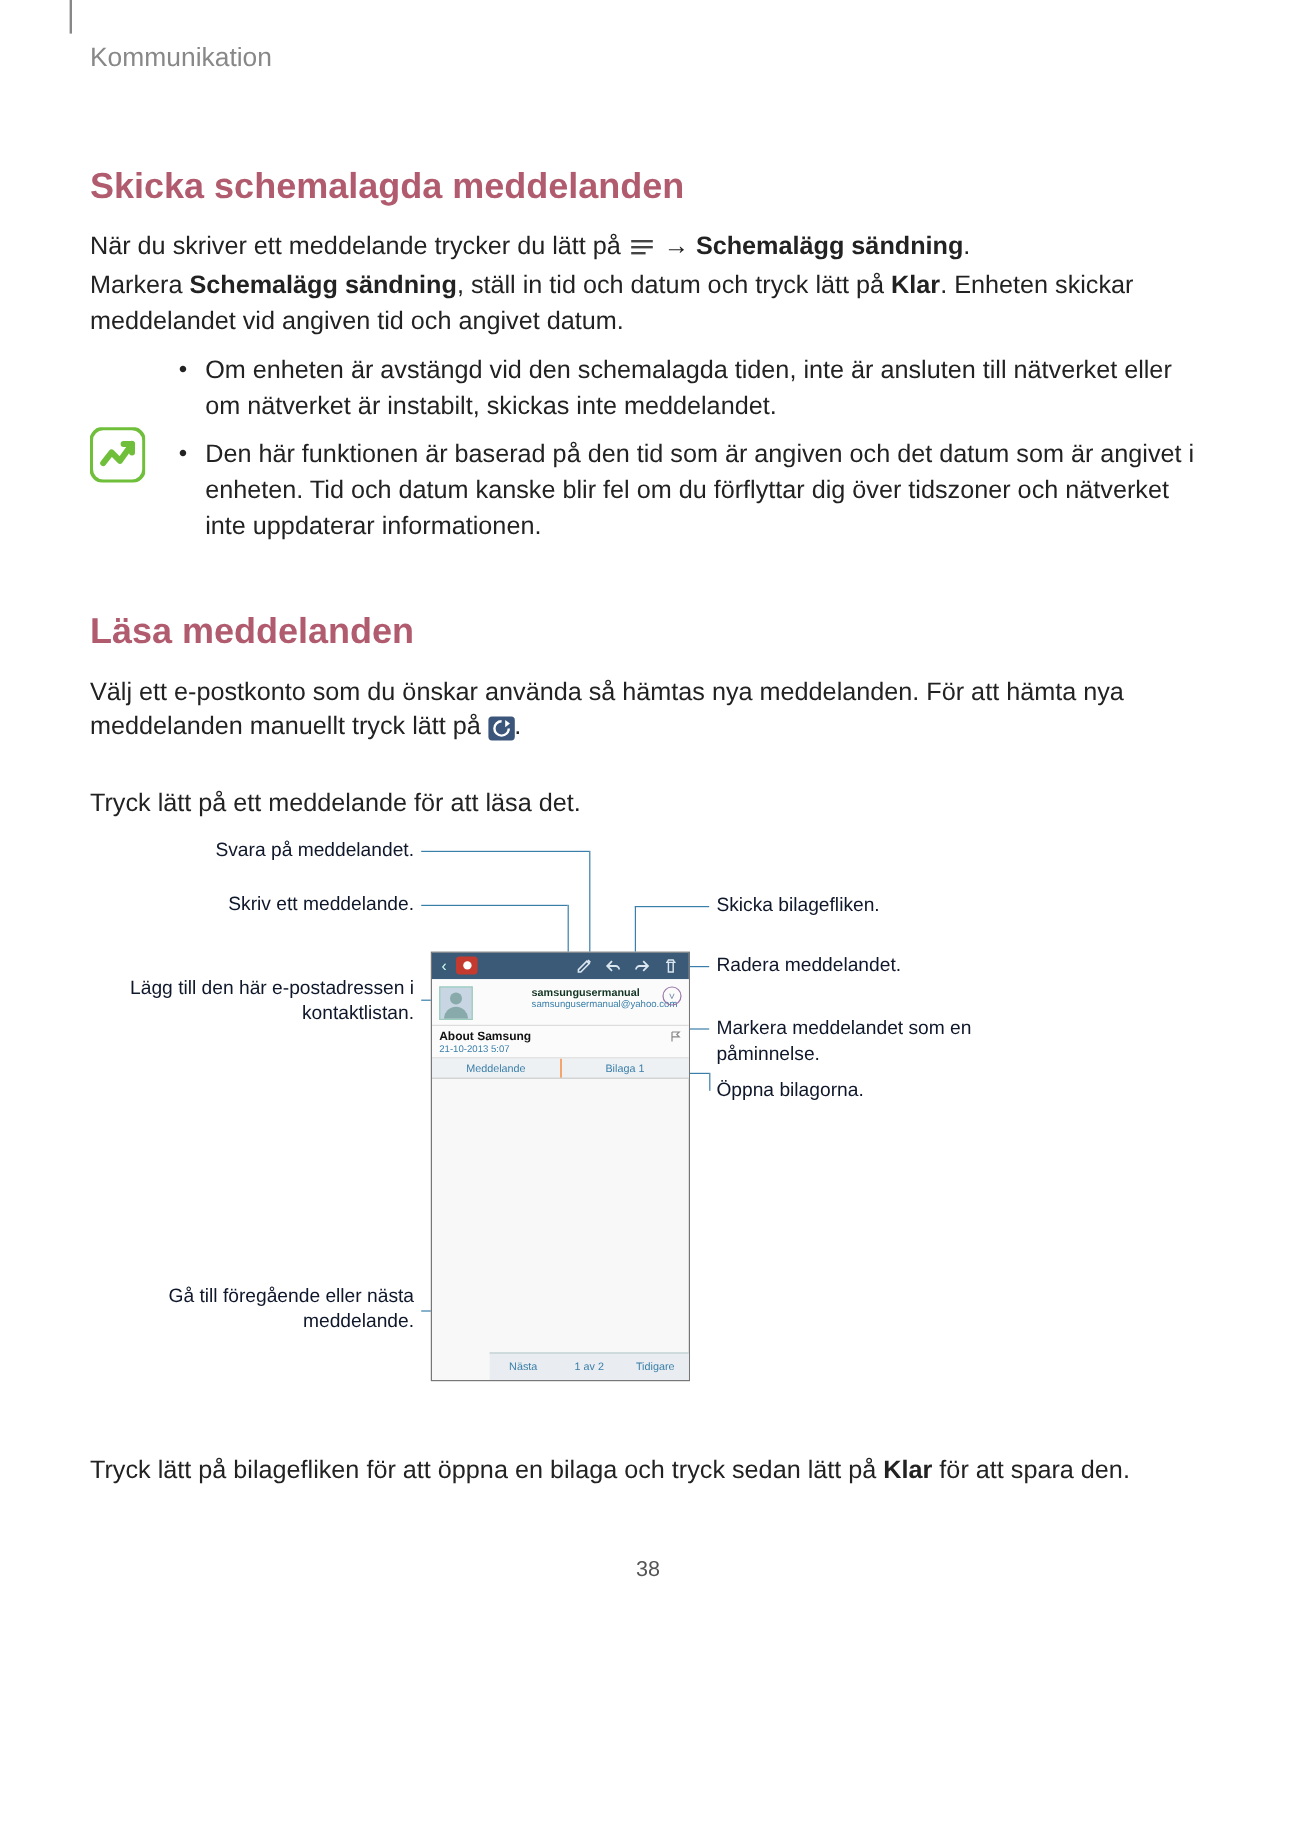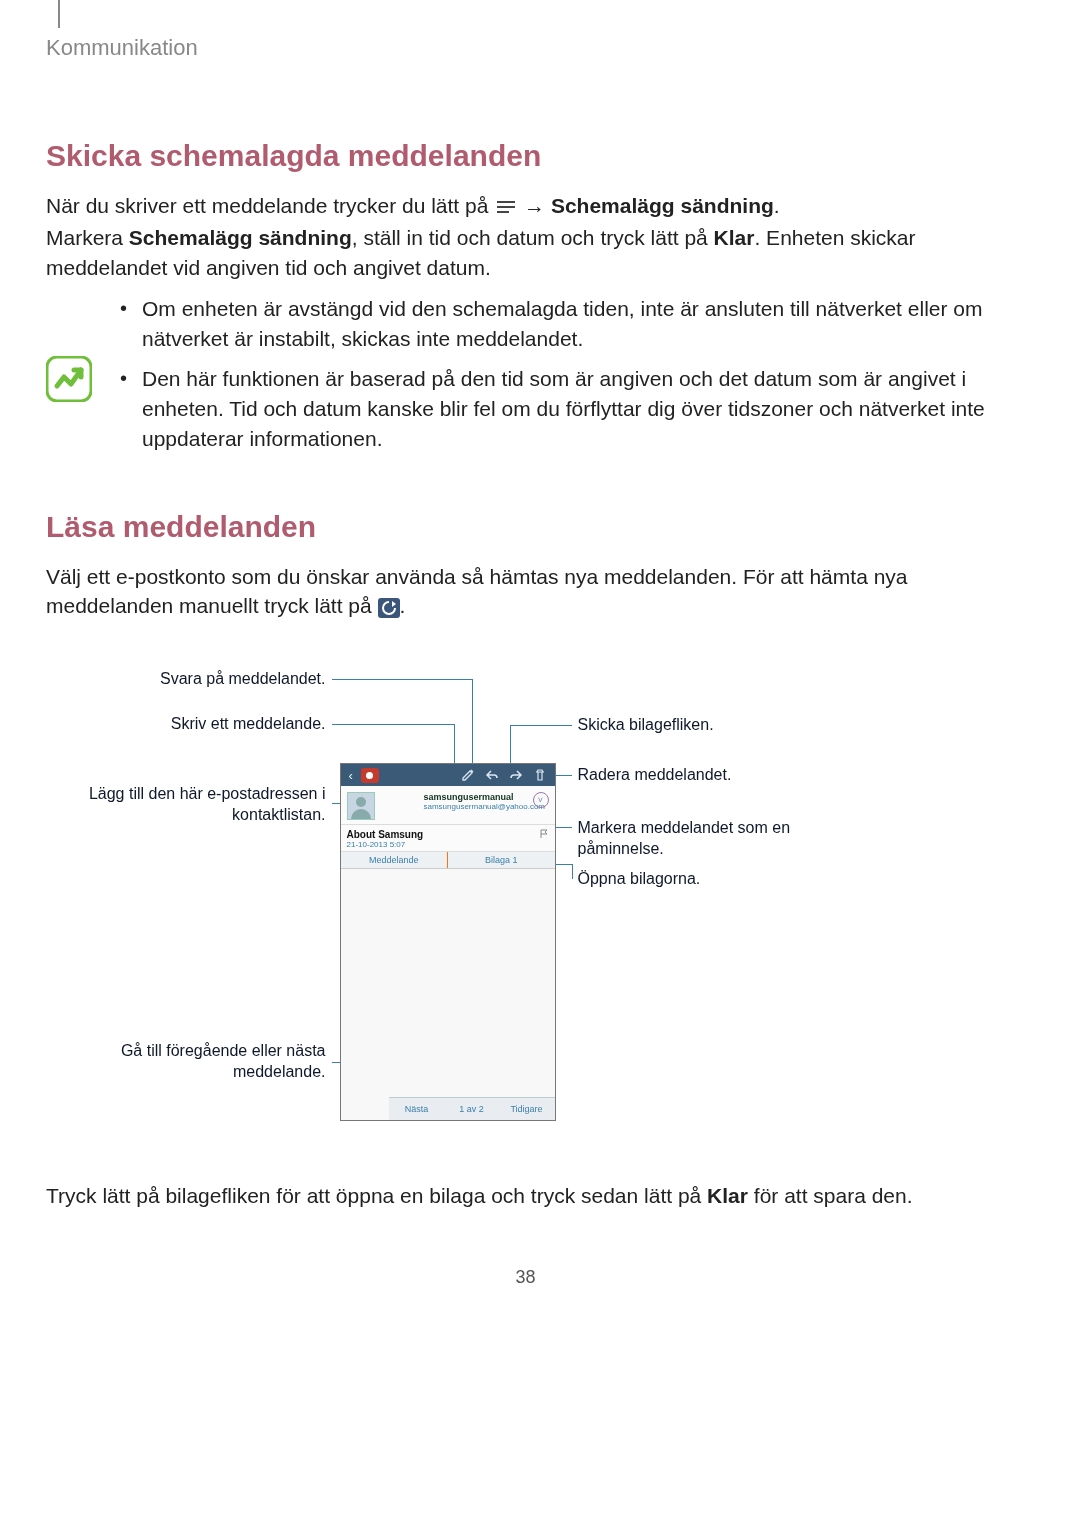--- a/index.html
+++ b/index.html
@@ -4,21 +4,21 @@
 <style>
   body {
     margin: 0;
     padding: 0;
     font-family: "Segoe UI", Arial, sans-serif;
     background: #fff;
     width: 1080px;
     position: relative;
   }
   .page {
-    padding: 35px 75px 60px 46px;
+    padding: 35px 75px 60px 75px;
     position: relative;
     box-sizing: border-box;
     width: 1080px;
   }
   .top-rule {
     position: absolute;
     left: 58px;
     top: 0;
     height: 28px;
     width: 2px;
@@ -252,20 +252,21 @@
   <p class="para">
     <span>Välj ett e-postkonto som du önskar använda så hämtas nya meddelanden. För att hämta nya meddelanden manuellt tryck lätt på </span>
     <span class="icon-refresh-box">
       <svg viewBox="0 0 22 20">
         <path d="M11 4 a6 6 0 1 0 6 6" fill="none" stroke="#fff" stroke-width="2"></path>
         <path d="M14 3 L18 6 L14 9 Z" fill="#fff"></path>
       </svg>
     </span><span>.</span>
   </p>
   <div class="read-section-gap"></div>
+  <p class="para">Tryck lätt på ett meddelande för att läsa det.</p>
 
   <div class="diagram-wrap">
 
     <div class="callout right-align" style="left:0;top:0;width:270px">Svara på meddelandet.</div>
     <div class="callout right-align" style="left:0;top:45px;width:270px">Skriv ett meddelande.</div>
     <div class="callout right-align" style="left:0;top:115px;width:270px">Lägg till den här e-postadressen i kontaktlistan.</div>
     <div class="callout right-align" style="left:0;top:372px;width:270px">Gå till föregående eller nästa meddelande.</div>
 
     <div class="callout" style="left:522px;top:46px;width:260px">Skicka bilagefliken.</div>
     <div class="callout" style="left:522px;top:96px;width:260px">Radera meddelandet.</div>

